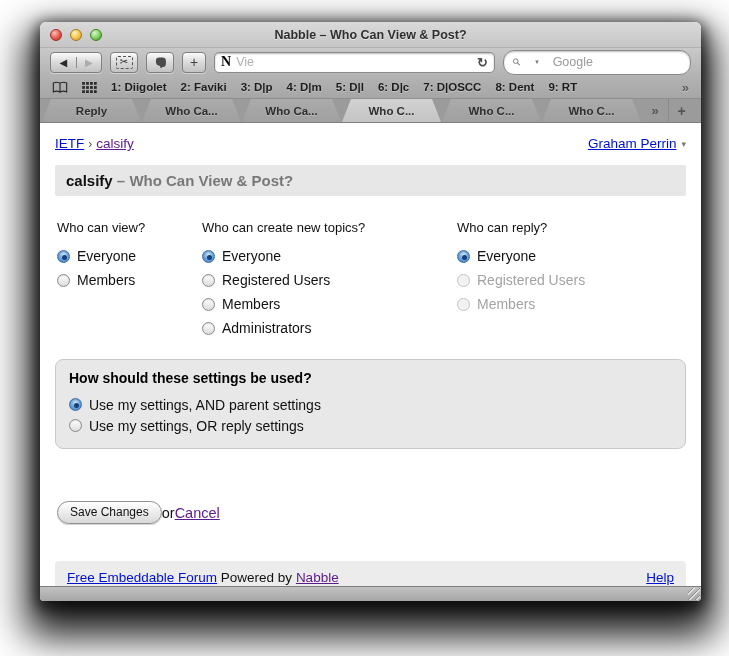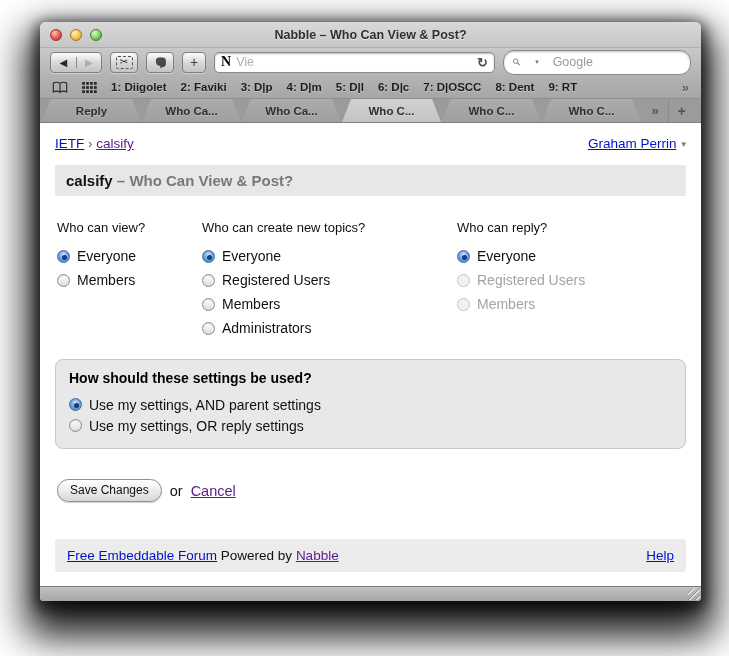--- a/index.html
+++ b/index.html
@@ -153,21 +153,21 @@
   .opt-label { font-size:14px; color:#111; }
   .opt.disabled .opt-label { color:#a3a3a3; }
 
   .settingsbox {
     margin-top:19px; background:#e8e8e8; border:1px solid #c9c9c9;
     border-radius:8px; padding:10px 13px 12px 13px;
   }
   .settingsbox .box-heading { font-size:14px; font-weight:bold; color:#000000; margin-bottom:8px; }
   .settingsbox .opt { height:21px; }
 
-  .actionrow { margin-top:30px; display:flex; align-items:center; gap:8px; padding-left:2px; }
+  .actionrow { margin-top:52px; display:flex; align-items:center; gap:0; padding-left:2px; }
   .savebtn {
     font-family:"Liberation Sans", sans-serif;
     font-size:12px; color:#111; padding:3px 12px 4px 12px;
     border:1px solid #8f8f8f; border-radius:12px;
     background:linear-gradient(#ffffff,#ececec 50%,#d8d8d8);
     box-shadow:0 1px 1px rgba(0,0,0,0.18);
   }
   .or { font-size:14.5px; color:#111; }
   .cancel { font-size:14.5px; }
 

